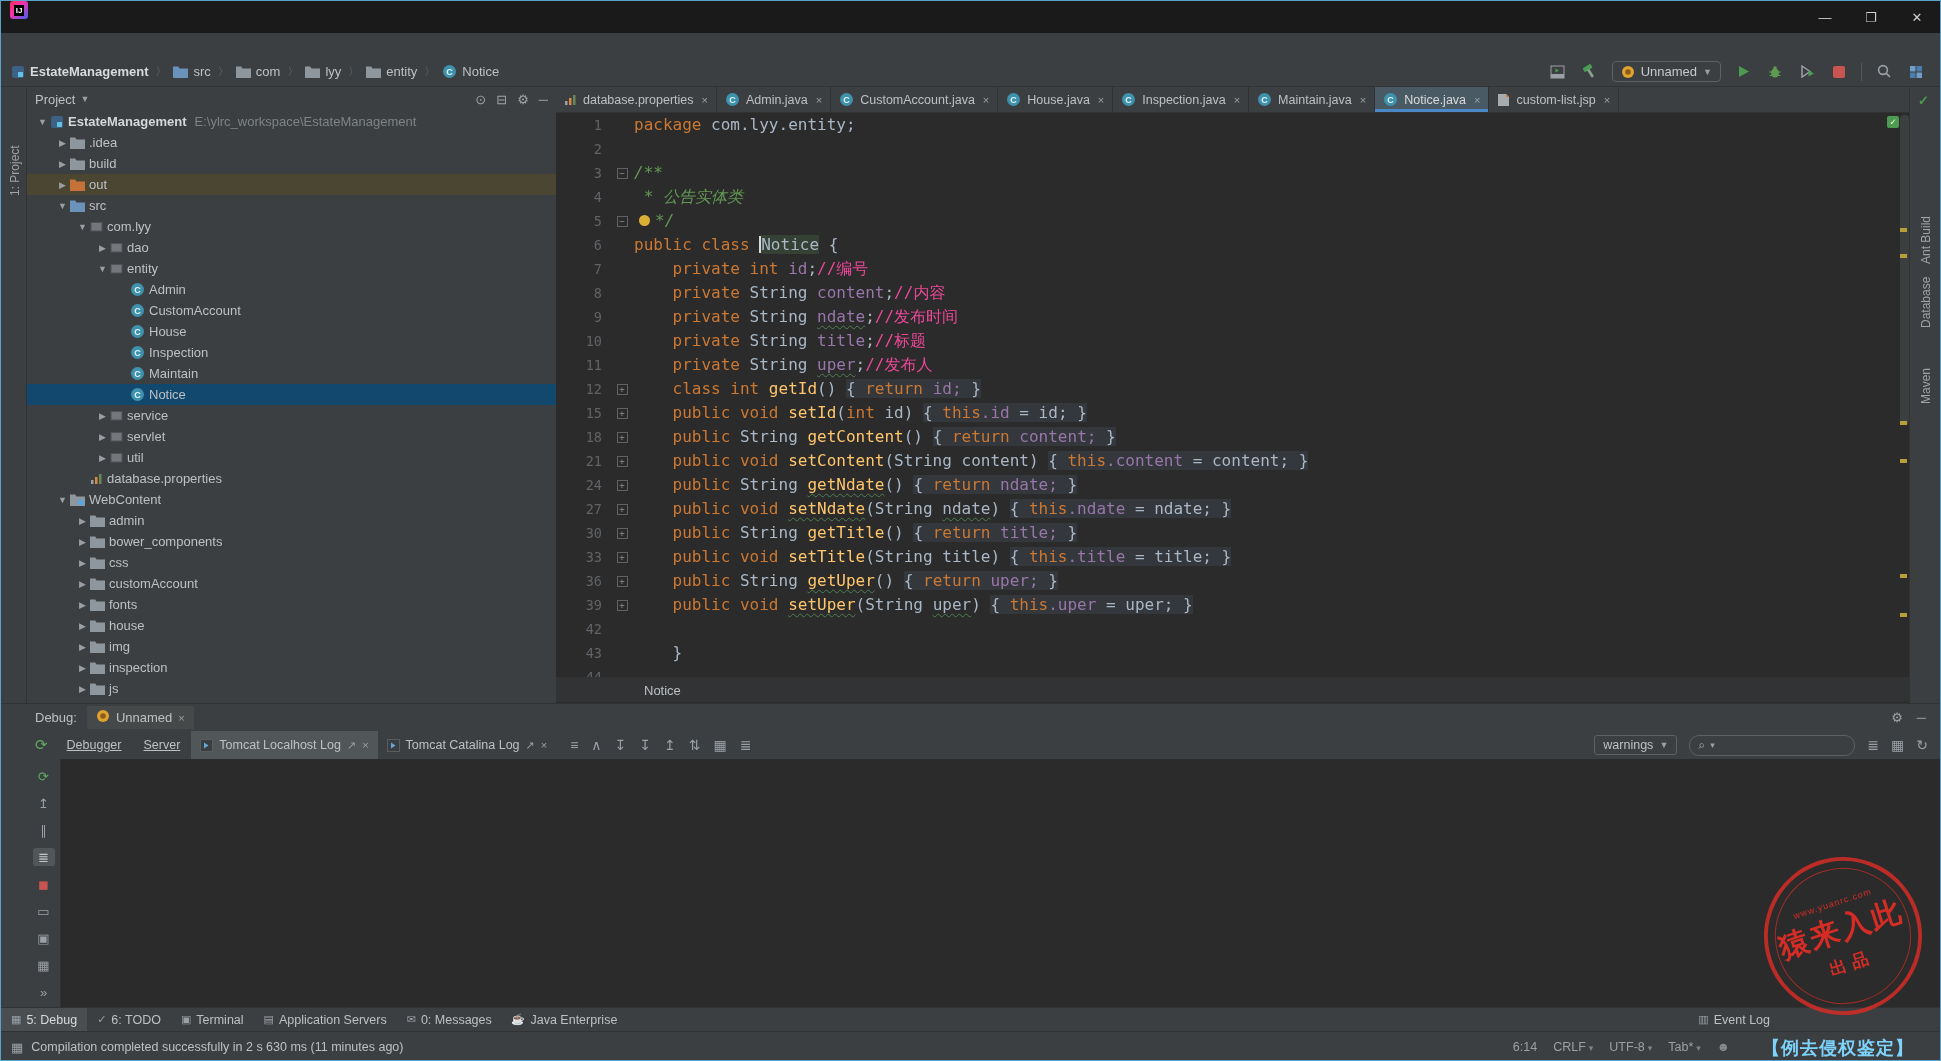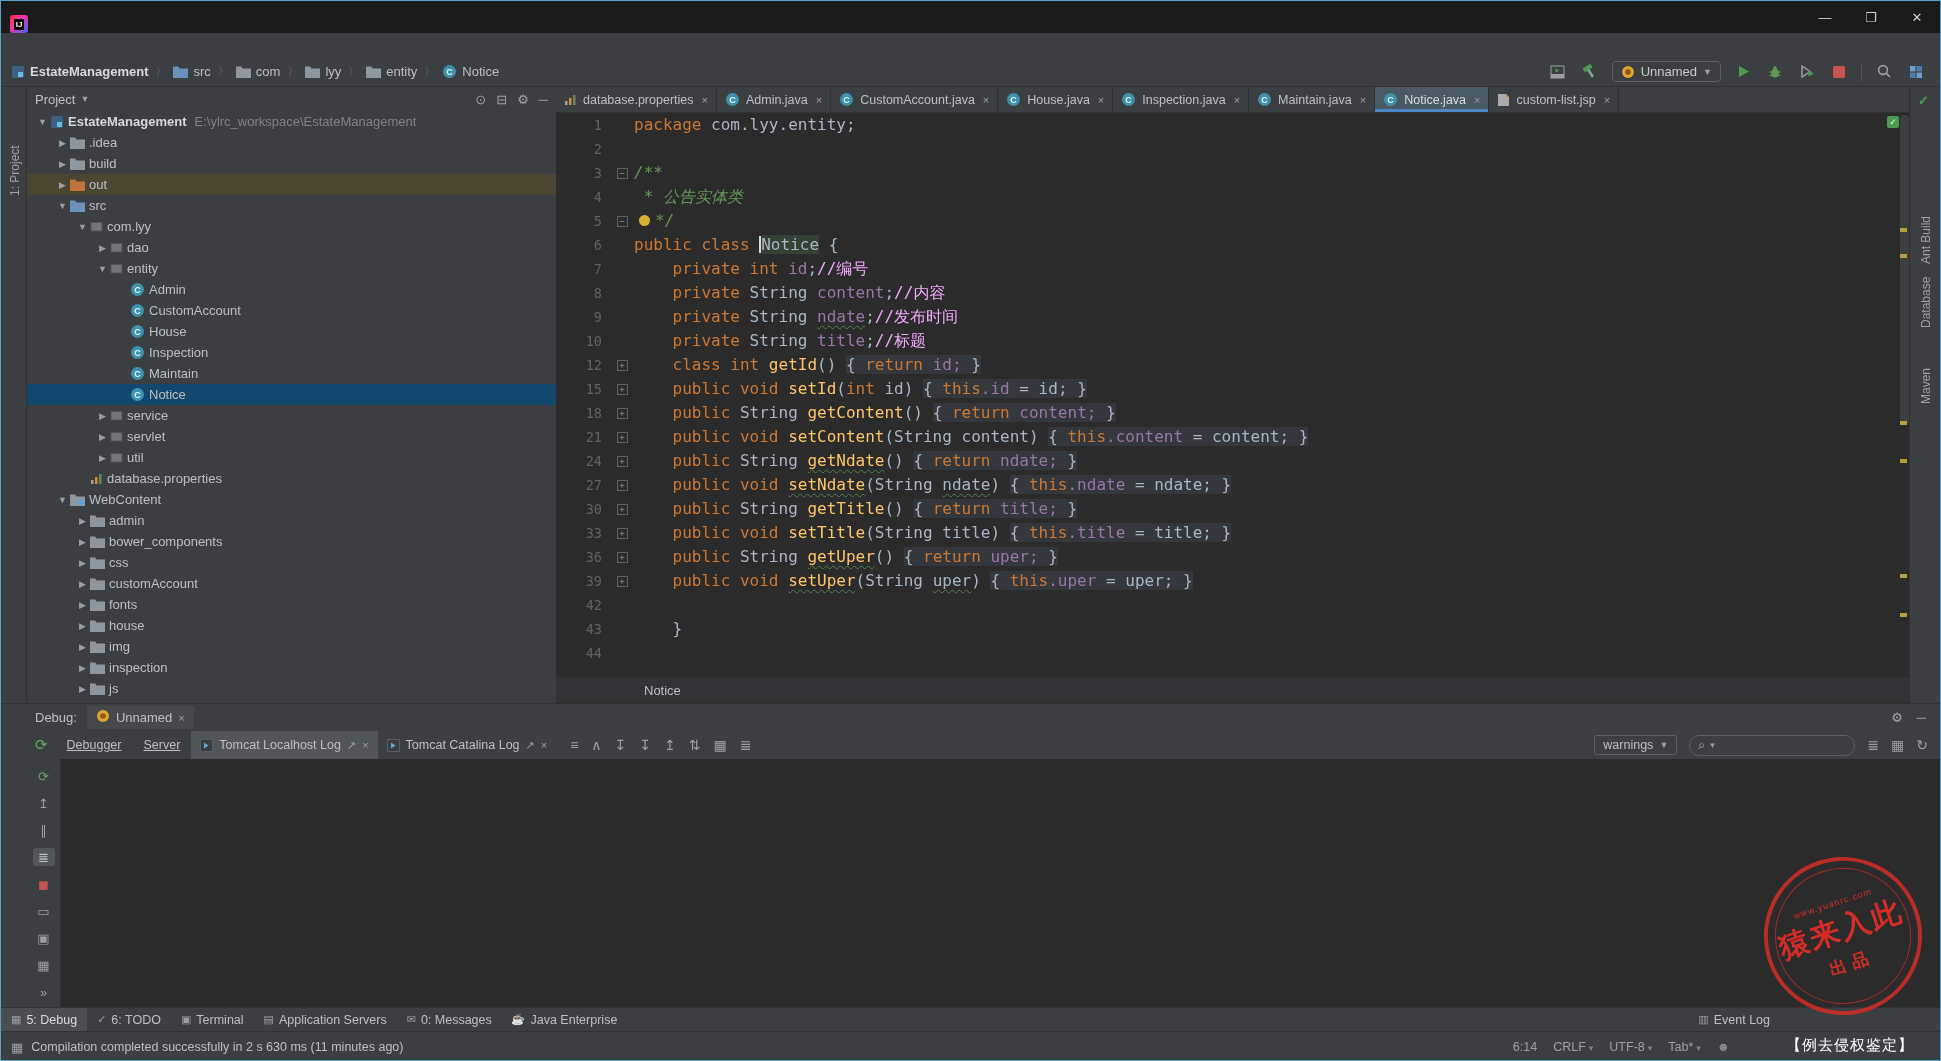--- a/index.html
+++ b/index.html
@@ -1,20 +1,20 @@
 <!DOCTYPE html>
 <html><head>
 <meta charset="utf-8">
 <style>
   html,body{margin:0;padding:0;background:#222;}
   #app{position:relative;width:1941px;height:1061px;background:#3c3f41;overflow:hidden;
        font-family:"Liberation Sans",sans-serif;color:#bdc0c3;border:1px solid #59a3c9;box-sizing:border-box;}
   .abs{position:absolute;}
   
-  #titlebar{left:0;top:0;width:100%;height:32px;background:#1a1a1a;display:flex;align-items:flex-end;color:#dfe1e3;font-size:13px;gap:16px;}
+  #titlebar{left:0;top:0;width:100%;height:32px;background:#1a1a1a;display:flex;align-items:flex-start;color:#dfe1e3;font-size:13px;gap:16px;}
   #ij-logo{width:18px;height:18px;margin:0 8px 0 9px;border-radius:3px;
     background:linear-gradient(135deg,#f9304f 0%,#fc31a8 40%,#3b62f6 100%);display:flex;align-items:center;justify-content:center;}
   #ij-logo span{font-size:8px;font-weight:bold;color:#fff;background:#000;padding:1px 2px;}
   #win-controls{margin-left:auto;display:flex;height:100%;}
   .winbtn{width:46px;height:100%;display:flex;align-items:center;justify-content:center;color:#cfcfcf;font-size:13px;}
   
   #menubar{left:0;top:32px;width:100%;height:24px;background:#3c3f41;display:flex;align-items:center;padding-left:6px;box-sizing:border-box;border-bottom:1px solid #313335;}
   .menu-item{padding:0 9px;font-size:13px;color:#bdc0c3;line-height:24px;}
   
   #toolbar{left:0;top:56px;width:100%;height:30px;background:#3c3f41;display:flex;align-items:center;border-bottom:1px solid #323232;box-sizing:border-box;}
@@ -51,21 +51,21 @@
   #code-area{position:relative;height:564px;overflow:hidden;font-family:"DejaVu Sans Mono",monospace;font-size:16px;line-height:24px;}
   .cline{height:24px;display:flex;white-space:pre;}
   .ln{width:46px;text-align:right;color:#606366;font-size:13.5px;padding-right:8px;flex-shrink:0;}
   .fic{width:24px;flex-shrink:0;display:flex;align-items:center;justify-content:center;}
   .fic span{width:9px;height:9px;border:1px solid #5f6264;color:#8b8e90;font-size:9px;line-height:8px;text-align:center;background:#2b2b2b;}
   .ctext{flex:1;}
   .tk-kw{color:#cc7832;}
   .tk-pl{color:#a9b7c6;}
   .tk-fld{color:#9876aa;}
   .tk-mth{color:#ffc66b;}
-  .tk-cmt{color:#f0abfc;}
+  .tk-cmt{color:#ec4899;}
   .tk-doc{color:#629755;font-style:italic;}
   .tk-fldt,.tk-mtht,.tk-plt{text-decoration:underline wavy #4e8052 1px;text-underline-offset:3px;}
   .tk-fldt{color:#9876aa;}.tk-mtht{color:#ffc66b;}.tk-plt{color:#a9b7c6;}
   .tk-fpl{color:#a9b7c6;background:#34373b;}
   .tk-fkw{color:#cc7832;background:#34373b;}
   .tk-ffld{color:#9876aa;background:#34373b;}
   .tk-hl{color:#a9b7c6;background:#344134;}
   .tk-caret{display:inline-block;width:0;border-left:2px solid #d8d8d8;height:17px;vertical-align:-3px;}
   .tk-bulb{display:inline-block;width:11px;height:11px;border-radius:50%;background:#dcb035;margin:0 5px;}
   #insp-ok{position:absolute;right:10px;top:3px;width:12px;height:12px;background:#4d9b51;border-radius:2px;color:#e8ffe8;font-size:10px;line-height:12px;text-align:center;}
@@ -96,21 +96,21 @@
   #dbg-left-col{width:34px;background:#3c3f41;border-right:1px solid #323232;display:flex;flex-direction:column;align-items:center;padding-top:8px;gap:9px;box-sizing:border-box;margin-left:26px;}
   .dlc-icon{width:22px;height:18px;display:flex;align-items:center;justify-content:center;font-size:13px;}
   .dlc-icon.boxed{background:#515658;border-radius:3px;}
   #console{flex:1;background:#2b2b2b;}
   
   #stamp{left:1763px;top:856px;width:150px;height:150px;border:4px solid rgba(213,45,38,.85);border-radius:50%;transform:rotate(-18deg);z-index:40;display:flex;flex-direction:column;align-items:center;justify-content:center;color:#d52d26;}
   #stamp-inner{position:absolute;inset:7px;border:1px solid rgba(213,45,38,.7);border-radius:50%;}
   #stamp-url{font-size:9px;letter-spacing:1px;margin-bottom:2px;}
   #stamp-main{font-size:30px;font-weight:bold;letter-spacing:2px;}
   #stamp-sub{font-size:17px;font-weight:bold;letter-spacing:6px;margin-top:3px;}
-  #red-text{right:26px;top:1035px;color:#ffffff;font-weight:normal;font-size:15px;letter-spacing:1px;z-index:41;}
+  #red-text{right:26px;top:1035px;color:#7dd3fc;font-weight:bold;font-size:18px;letter-spacing:1px;z-index:41;}
   
   #bottom-bar{left:0;top:1006px;width:100%;height:24px;background:#3c3f41;border-top:1px solid #323232;display:flex;align-items:center;box-sizing:border-box;font-size:12.5px;}
   .bb-item{display:flex;align-items:center;gap:5px;padding:0 10px;height:100%;color:#bdc0c3;}
   .bb-item.active{background:#4b4e50;color:#d8dadc;}
   .bb-ic{font-size:11px;color:#9aa0a6;}
   #bb-right{margin-left:auto;display:flex;align-items:center;gap:5px;padding-right:170px;color:#bdc0c3;}
   #statusbar{left:0;top:1030px;width:100%;height:31px;background:#3c3f41;border-top:1px solid #323232;display:flex;align-items:center;box-sizing:border-box;font-size:12.5px;padding:0 10px;}
   #status-msg{margin-left:8px;color:#bdc0c3;}
   #status-right{margin-left:auto;display:flex;align-items:center;gap:16px;color:#9da0a3;padding-right:200px;}
   .seg-arrow{font-size:9px;margin-left:3px;color:#7e8386;}
@@ -648,20 +648,21 @@
     <div class="cline"><span class="ln">1</span><span class="fic"></span><span class="ctext"><span class="tk-kw">package </span><span class="tk-pl">com.lyy.entity;</span></span></div>
         <div class="cline"><span class="ln">2</span><span class="fic"></span><span class="ctext"></span></div>
         <div class="cline"><span class="ln">3</span><span class="fic"><span>−</span></span><span class="ctext"><span class="tk-doc">/**</span></span></div>
         <div class="cline"><span class="ln">4</span><span class="fic"></span><span class="ctext"><span class="tk-doc"> * 公告实体类</span></span></div>
         <div class="cline"><span class="ln">5</span><span class="fic"><span>−</span></span><span class="ctext"><span class="tk-bulb"></span><span class="tk-doc">*/</span></span></div>
         <div class="cline"><span class="ln">6</span><span class="fic"></span><span class="ctext"><span class="tk-kw">public class </span><span class="tk-caret"></span><span class="tk-hl">Notice</span><span class="tk-pl"> {</span></span></div>
         <div class="cline"><span class="ln">7</span><span class="fic"></span><span class="ctext"><span class="tk-kw">    private int </span><span class="tk-fld">id</span><span class="tk-pl">;</span><span class="tk-cmt">//编号</span></span></div>
         <div class="cline"><span class="ln">8</span><span class="fic"></span><span class="ctext"><span class="tk-kw">    private </span><span class="tk-pl">String </span><span class="tk-fld">content</span><span class="tk-pl">;</span><span class="tk-cmt">//内容</span></span></div>
         <div class="cline"><span class="ln">9</span><span class="fic"></span><span class="ctext"><span class="tk-kw">    private </span><span class="tk-pl">String </span><span class="tk-fldt">ndate</span><span class="tk-pl">;</span><span class="tk-cmt">//发布时间</span></span></div>
         <div class="cline"><span class="ln">10</span><span class="fic"></span><span class="ctext"><span class="tk-kw">    private </span><span class="tk-pl">String </span><span class="tk-fld">title</span><span class="tk-pl">;</span><span class="tk-cmt">//标题</span></span></div>
+        <div class="cline"><span class="ln">11</span><span class="fic"></span><span class="ctext"><span class="tk-kw">    private </span><span class="tk-pl">String </span><span class="tk-fldt">uper</span><span class="tk-pl">;</span><span class="tk-cmt">//发布人</span></span></div>
         <div class="cline"><span class="ln">12</span><span class="fic"><span>+</span></span><span class="ctext"><span class="tk-kw">    class int </span><span class="tk-mth">getId</span><span class="tk-pl">() </span><span class="tk-fpl">{ </span><span class="tk-fkw">return</span><span class="tk-ffld"> id;</span><span class="tk-fpl"> }</span></span></div>
         <div class="cline"><span class="ln">15</span><span class="fic"><span>+</span></span><span class="ctext"><span class="tk-kw">    public void </span><span class="tk-mth">setId</span><span class="tk-pl">(</span><span class="tk-kw">int</span><span class="tk-pl"> id) </span><span class="tk-fpl">{ </span><span class="tk-fkw">this</span><span class="tk-ffld">.id</span><span class="tk-fpl"> = id; }</span></span></div>
         <div class="cline"><span class="ln">18</span><span class="fic"><span>+</span></span><span class="ctext"><span class="tk-kw">    public </span><span class="tk-pl">String </span><span class="tk-mth">getContent</span><span class="tk-pl">() </span><span class="tk-fpl">{ </span><span class="tk-fkw">return</span><span class="tk-ffld"> content;</span><span class="tk-fpl"> }</span></span></div>
         <div class="cline"><span class="ln">21</span><span class="fic"><span>+</span></span><span class="ctext"><span class="tk-kw">    public void </span><span class="tk-mth">setContent</span><span class="tk-pl">(String content) </span><span class="tk-fpl">{ </span><span class="tk-fkw">this</span><span class="tk-ffld">.content</span><span class="tk-fpl"> = content; }</span></span></div>
         <div class="cline"><span class="ln">24</span><span class="fic"><span>+</span></span><span class="ctext"><span class="tk-kw">    public </span><span class="tk-pl">String </span><span class="tk-mtht">getNdate</span><span class="tk-pl">() </span><span class="tk-fpl">{ </span><span class="tk-fkw">return</span><span class="tk-ffld"> ndate;</span><span class="tk-fpl"> }</span></span></div>
         <div class="cline"><span class="ln">27</span><span class="fic"><span>+</span></span><span class="ctext"><span class="tk-kw">    public void </span><span class="tk-mtht">setNdate</span><span class="tk-pl">(String </span><span class="tk-plt">ndate</span><span class="tk-pl">) </span><span class="tk-fpl">{ </span><span class="tk-fkw">this</span><span class="tk-ffld">.ndate</span><span class="tk-fpl"> = ndate; }</span></span></div>
         <div class="cline"><span class="ln">30</span><span class="fic"><span>+</span></span><span class="ctext"><span class="tk-kw">    public </span><span class="tk-pl">String </span><span class="tk-mth">getTitle</span><span class="tk-pl">() </span><span class="tk-fpl">{ </span><span class="tk-fkw">return</span><span class="tk-ffld"> title;</span><span class="tk-fpl"> }</span></span></div>
         <div class="cline"><span class="ln">33</span><span class="fic"><span>+</span></span><span class="ctext"><span class="tk-kw">    public void </span><span class="tk-mth">setTitle</span><span class="tk-pl">(String title) </span><span class="tk-fpl">{ </span><span class="tk-fkw">this</span><span class="tk-ffld">.title</span><span class="tk-fpl"> = title; }</span></span></div>
         <div class="cline"><span class="ln">36</span><span class="fic"><span>+</span></span><span class="ctext"><span class="tk-kw">    public </span><span class="tk-pl">String </span><span class="tk-mtht">getUper</span><span class="tk-pl">() </span><span class="tk-fpl">{ </span><span class="tk-fkw">return</span><span class="tk-ffld"> uper;</span><span class="tk-fpl"> }</span></span></div>
         <div class="cline"><span class="ln">39</span><span class="fic"><span>+</span></span><span class="ctext"><span class="tk-kw">    public void </span><span class="tk-mtht">setUper</span><span class="tk-pl">(String </span><span class="tk-plt">uper</span><span class="tk-pl">) </span><span class="tk-fpl">{ </span><span class="tk-fkw">this</span><span class="tk-ffld">.uper</span><span class="tk-fpl"> = uper; }</span></span></div>

